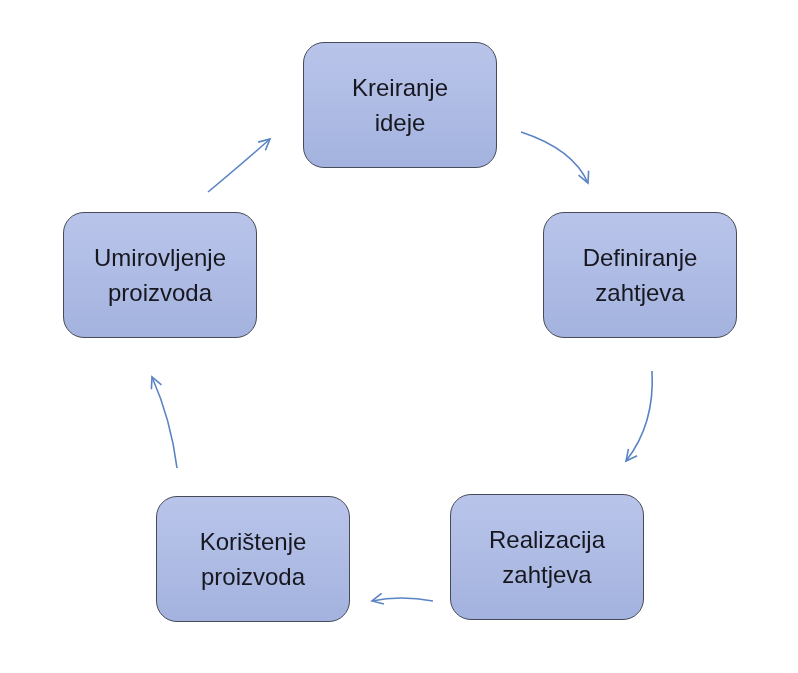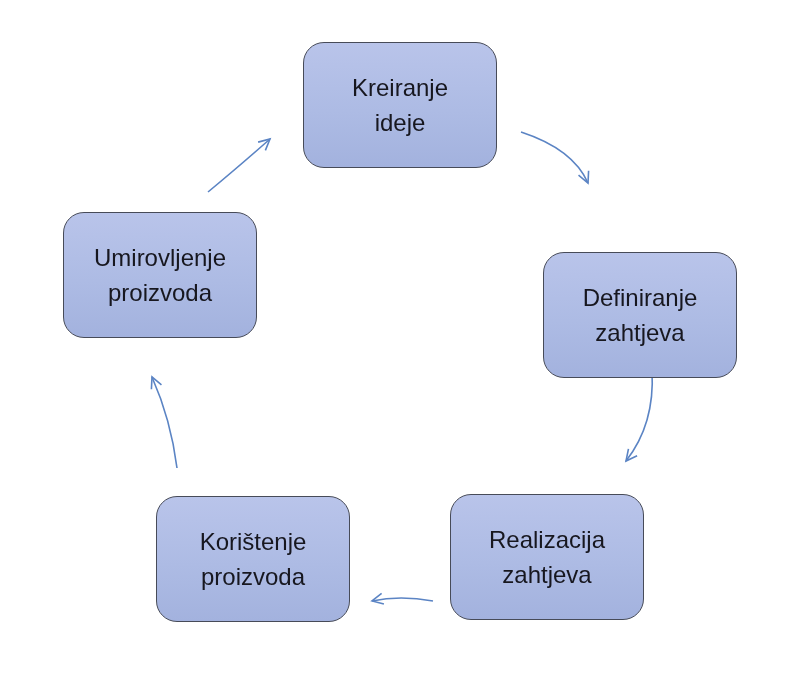--- a/index.html
+++ b/index.html
@@ -28,21 +28,21 @@
     justify-content: center;
     text-align: center;
   }
   .node-label {
     font-size: 24px;
     line-height: 1.46;
     color: #17171f;
     white-space: pre-line;
   }
   .node-top          { left: 303px; top: 42px;  }
-  .node-right        { left: 543px; top: 212px; margin-top: 40px; }
+  .node-right        { left: 543px; top: 212px; }
   .node-bottom-right { left: 450px; top: 494px; justify-content: center; }
   .node-bottom-left  { left: 156px; top: 496px; }
   .node-left         { left: 63px;  top: 212px; }
   svg.arrows {
     position: absolute;
     left: 0;
     top: 0;
     width: 798px;
     height: 673px;
     pointer-events: none;

